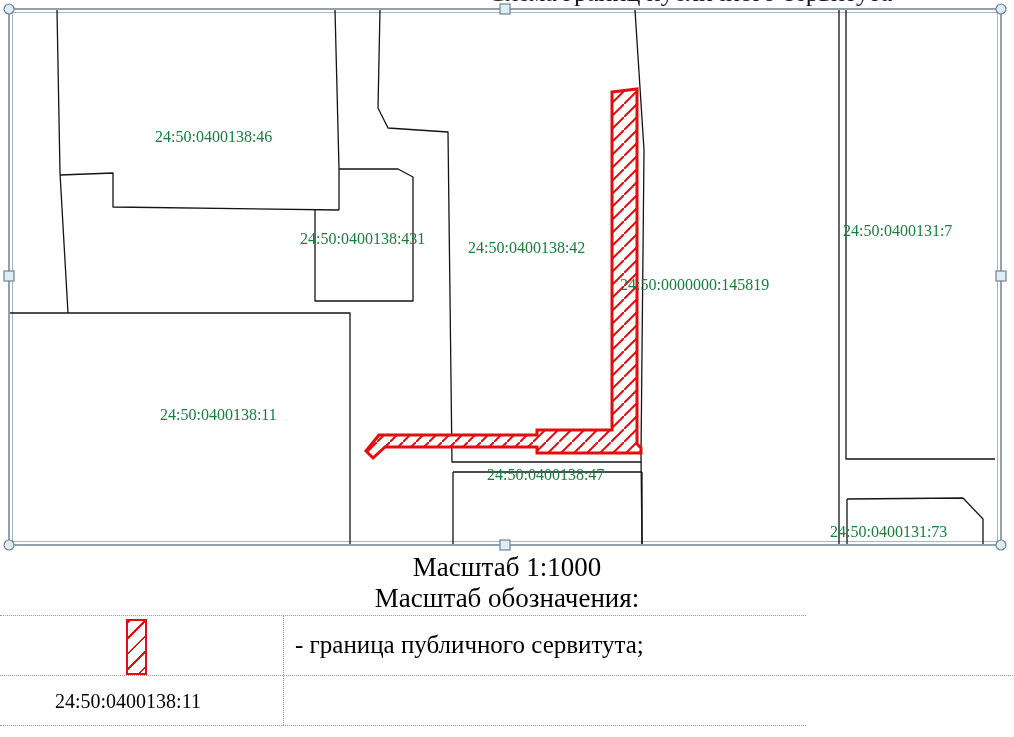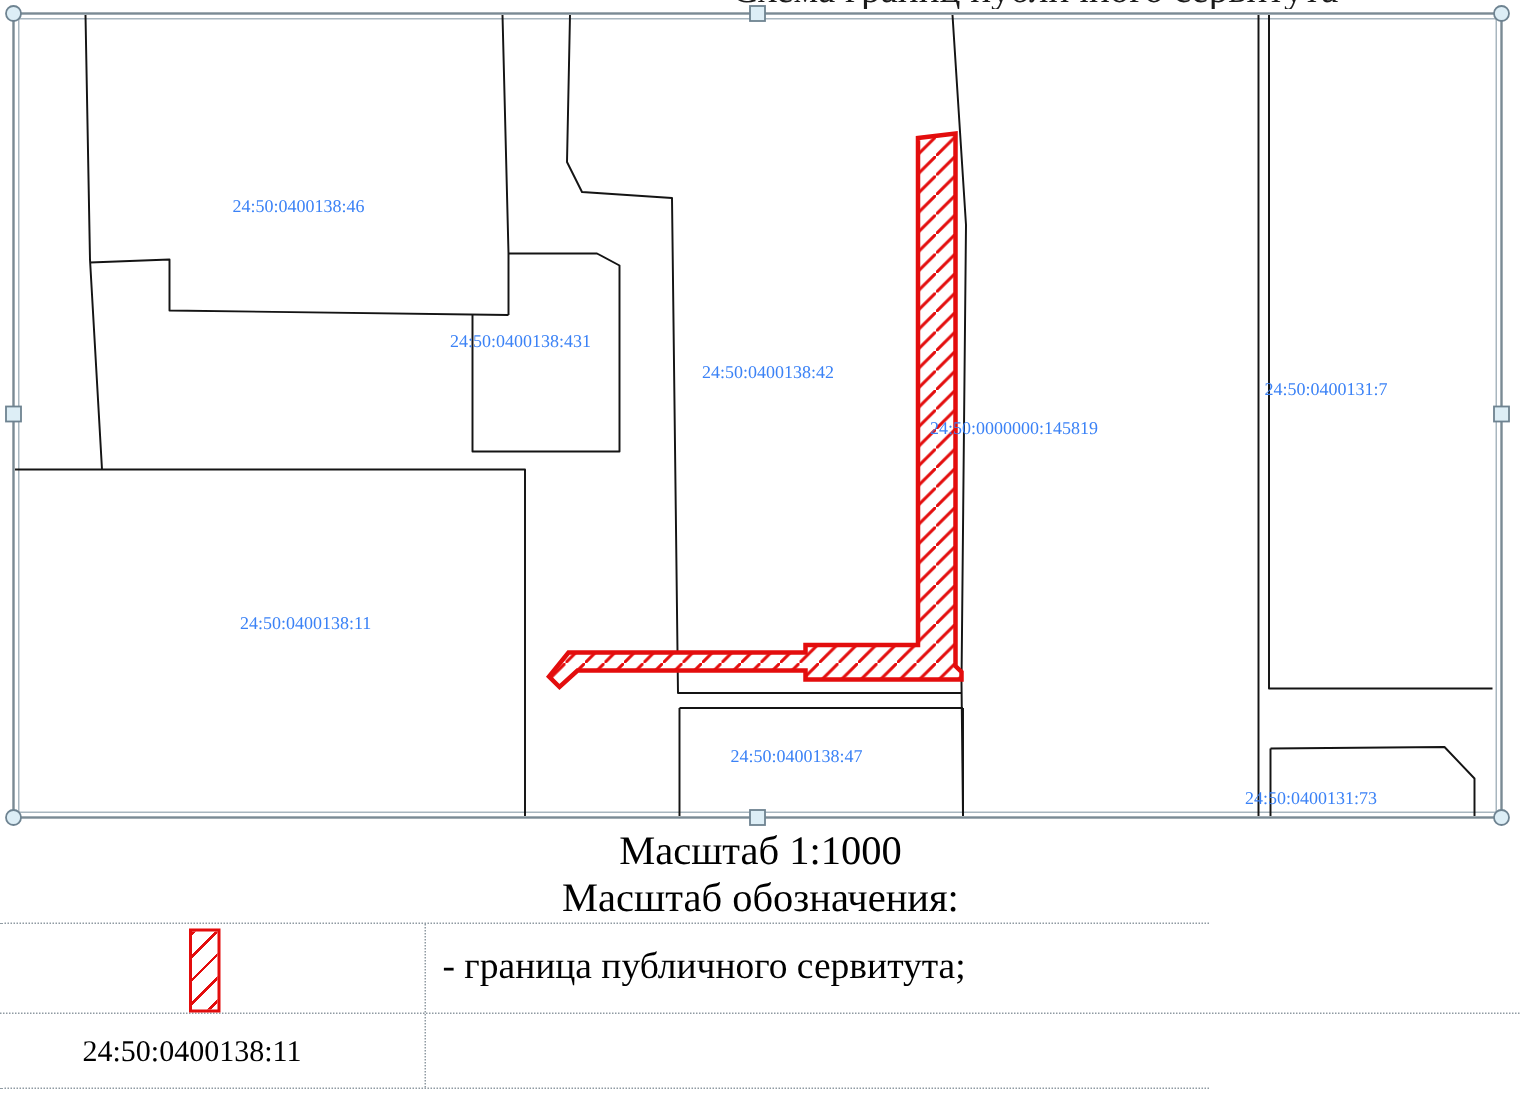--- a/index.html
+++ b/index.html
@@ -3,21 +3,21 @@
 <meta charset="utf-8">
 <style>
   html,body{margin:0;padding:0;background:#ffffff;}
   body{width:1014px;height:737px;position:relative;overflow:hidden;
        font-family:"Liberation Serif","DejaVu Serif",serif;color:#000;}
   .abs{position:absolute;}
   
   #top-clip{top:-20px;left:183px;width:1014px;height:26px;overflow:hidden;
             font-size:26px;line-height:26px;text-align:center;color:#1a1a1a;}
   
-  .map-label{font-size:12px;line-height:22px;white-space:nowrap;color:#3b82f6;}
+  .map-label{font-size:16px;line-height:22px;white-space:nowrap;color:#15803d;}
   
   .caption{left:0;width:1014px;text-align:center;font-size:27px;line-height:30px;}
   
   #legend-table{left:0;top:615px;width:806px;height:109px;
                 border-top:1px dotted #8f9aa2;border-bottom:1px dotted #8f9aa2;}
   #legend-row-divider{left:0;top:59px;width:1013px;height:0;border-top:1px dotted #8f9aa2;}
   #legend-col-divider{left:283px;top:0;height:109px;width:0;border-left:1px dotted #8f9aa2;}
   #legend-swatch{left:126px;top:3px;width:17px;height:52px;
                  border:2.5px solid #e30d0d;background:
                  repeating-linear-gradient(135deg,#e30d0d 0,#e30d0d 1.8px,transparent 1.8px,transparent 11px);}
@@ -65,26 +65,26 @@
     <circle cx="9" cy="545" r="5"></circle>
     <circle cx="1001" cy="545" r="5"></circle>
     <rect x="500" y="4" width="10" height="10"></rect>
     <rect x="500" y="540" width="10" height="10"></rect>
     <rect x="4" y="271" width="10" height="10"></rect>
     <rect x="996" y="271" width="10" height="10"></rect>
   </g>
 </svg>
 
 <div class="abs map-label" style="left:155px;top:126px">24:50:0400138:46</div>
-<div class="abs map-label" style="left:300px;top:216px">24:50:0400138:431</div>
+<div class="abs map-label" style="left:300px;top:228px">24:50:0400138:431</div>
 <div class="abs map-label" style="left:468px;top:237px">24:50:0400138:42</div>
-<div class="abs map-label" style="left:843px;top:248px">24:50:0400131:7</div>
+<div class="abs map-label" style="left:843px;top:220px">24:50:0400131:7</div>
 <div class="abs map-label" style="left:620px;top:274px">24:50:0000000:145819</div>
 <div class="abs map-label" style="left:160px;top:404px">24:50:0400138:11</div>
-<div class="abs map-label" style="left:487px;top:493px">24:50:0400138:47</div>
+<div class="abs map-label" style="left:487px;top:464px">24:50:0400138:47</div>
 <div class="abs map-label" style="left:830px;top:521px">24:50:0400131:73</div>
 
 <div class="abs caption" style="top:552px">Масштаб 1:1000</div>
 <div class="abs caption" style="top:583px">Масштаб обозначения:</div>
 
 <div id="legend-table" class="abs">
   <div id="legend-row-divider" class="abs"></div>
   <div id="legend-col-divider" class="abs"></div>
 
   <div id="legend-swatch" class="abs"></div>

